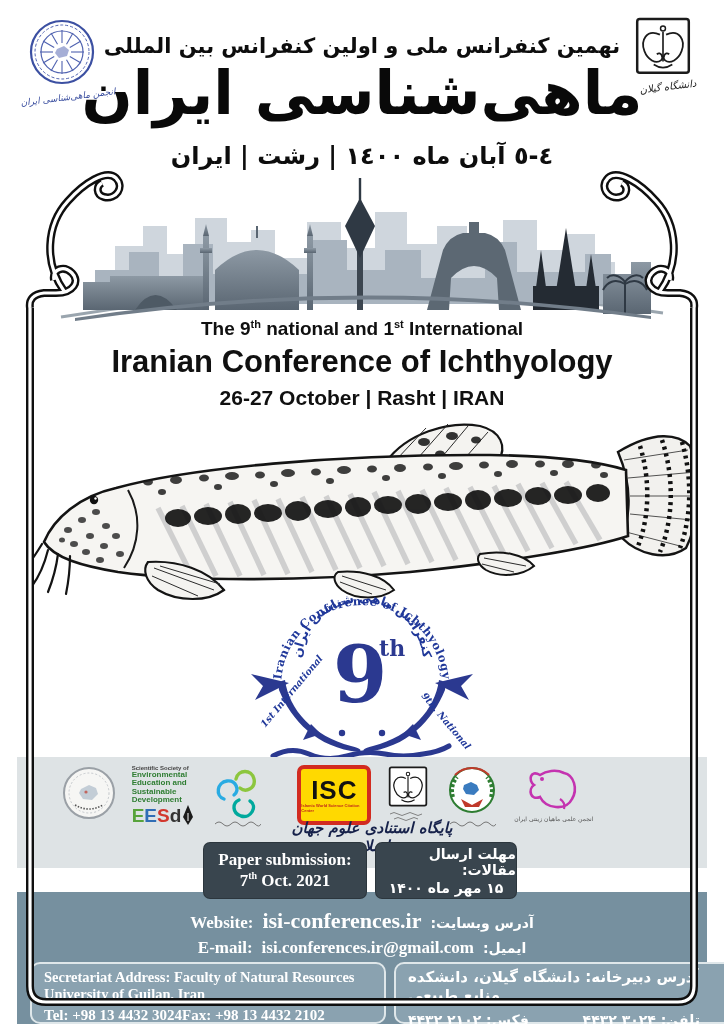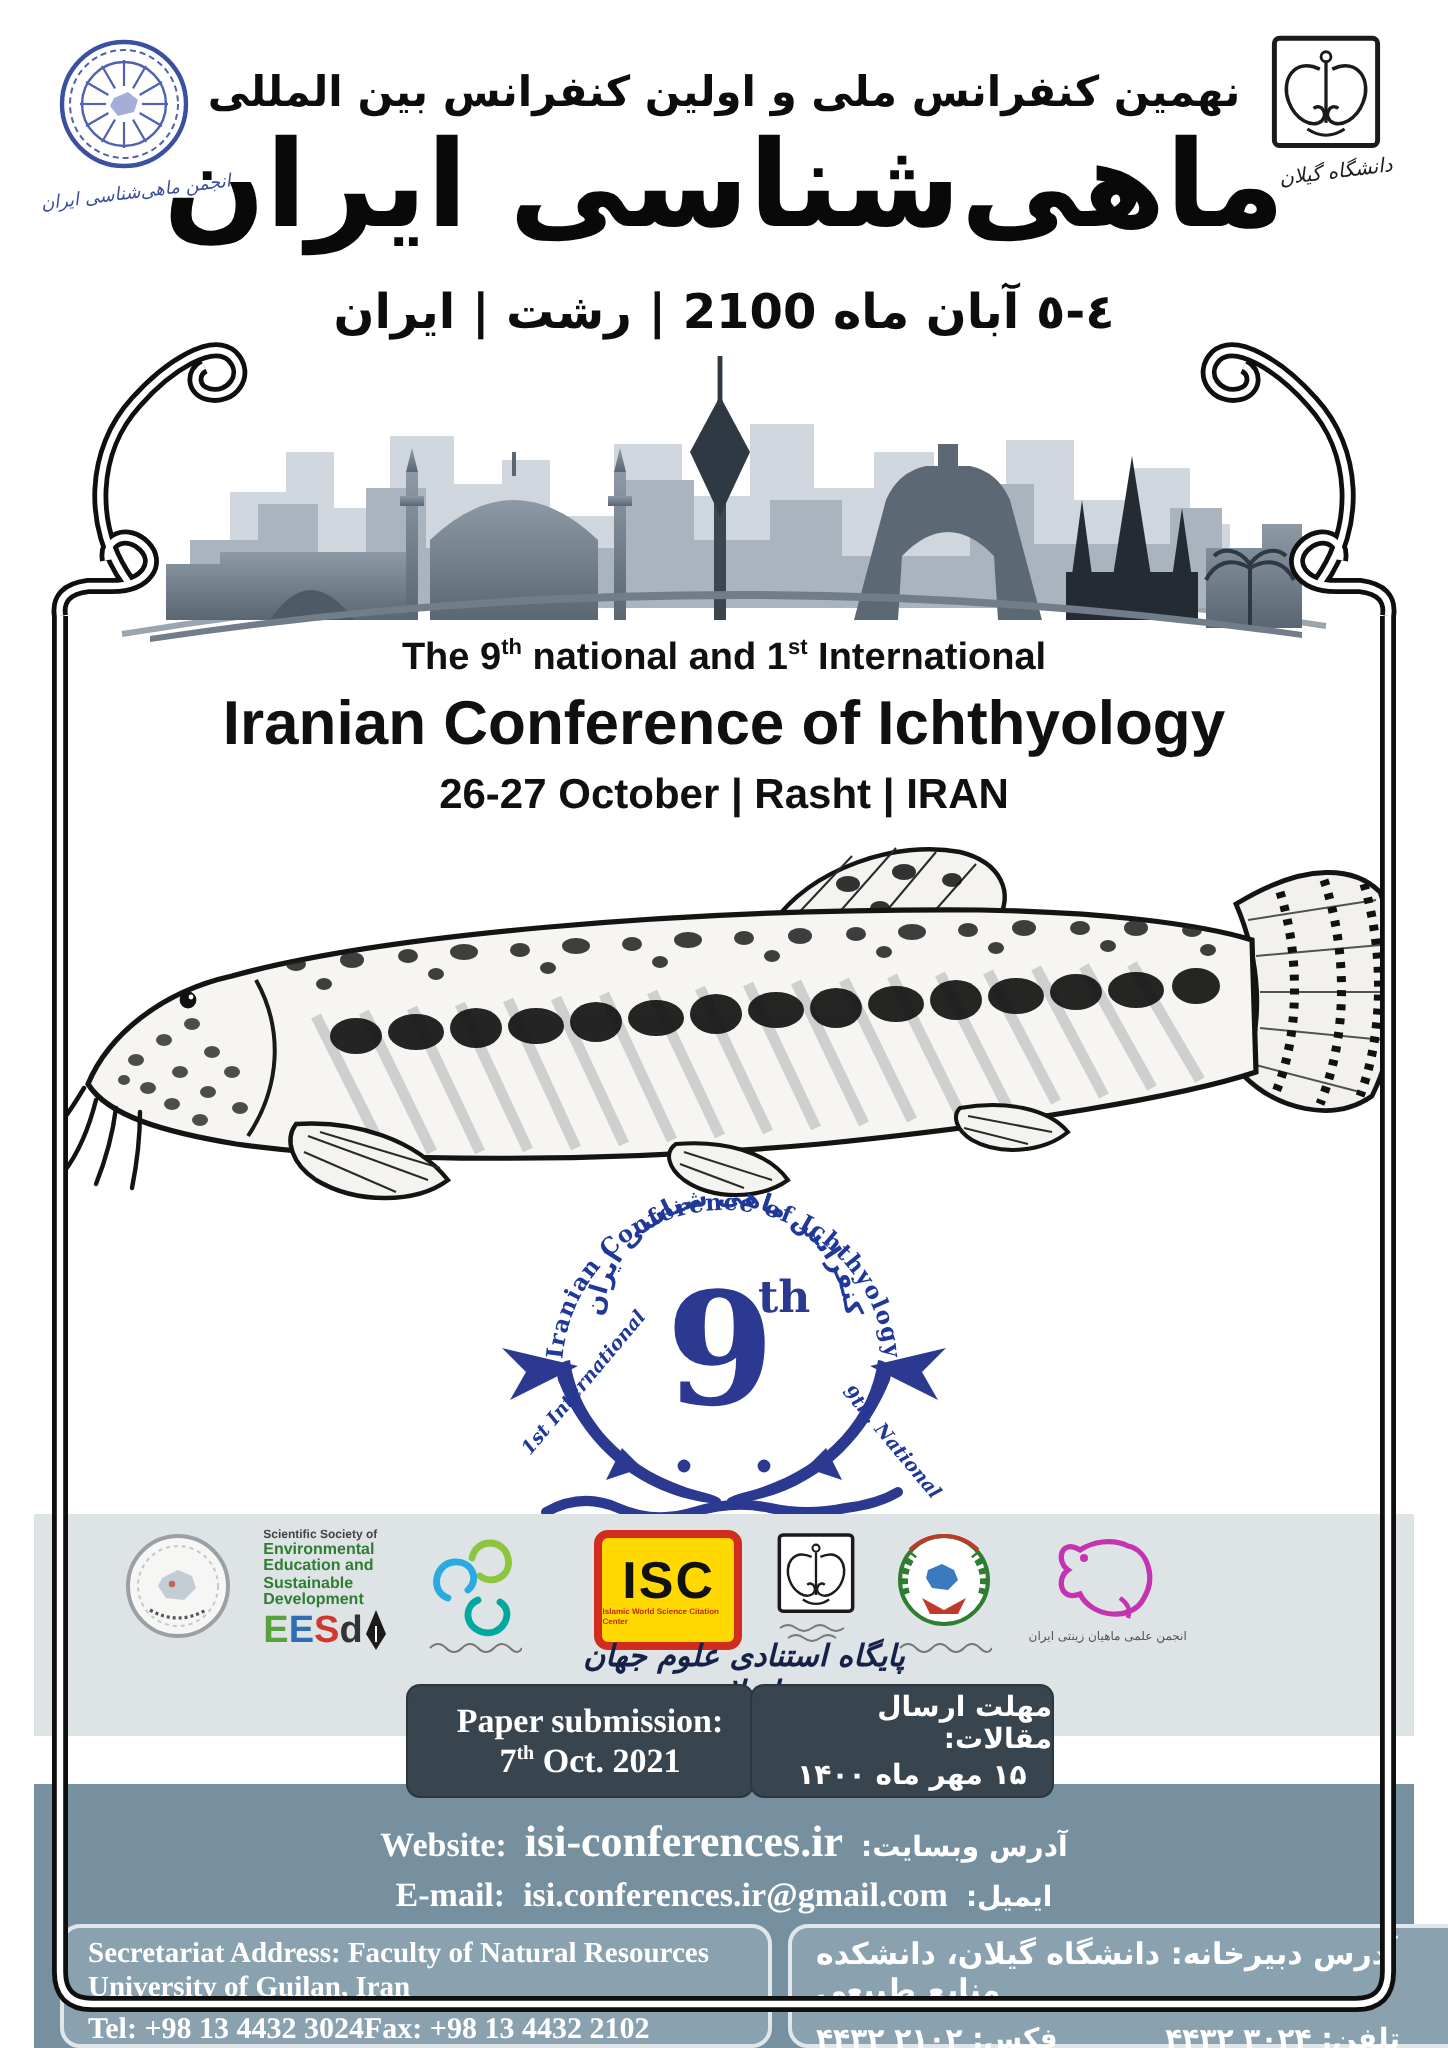--- a/index.html
+++ b/index.html
@@ -44,21 +44,21 @@
   #addr-en{left:13px;width:356px;padding:5px 12px;font-family:Liberation Serif, serif;}
   #addr-en .a1{font-weight:bold;font-size:14.5px;line-height:1.15;}
   #addr-en .a2{font-weight:bold;font-size:14.5px;line-height:1.15;}
   #addr-en .telrow{display:flex;font-weight:bold;font-size:15px;margin-top:5px;}
   #addr-fa{left:377px;width:352px;padding:4px 12px;direction:rtl;text-align:left;}
   #addr-fa .a1{font-weight:bold;font-size:15px;}
   #addr-fa .telrow{display:flex;gap:22px;font-weight:bold;font-size:14px;margin-top:8px;}
 
   
   .sub-box{position:absolute;top:843px;height:55px;background:#39454e;border-radius:6px;color:#fff;
-           display:flex;flex-direction:column;justify-content:center;align-items:center;z-index:5;box-shadow:0 0 0 1px #2c363d;padding-left:10px;}
+           display:flex;flex-direction:column;justify-content:center;align-items:center;z-index:5;box-shadow:0 0 0 1px #2c363d;}
   #sub-en{left:204px;width:162px;font-family:"Liberation Serif",serif;}
   #sub-en .l1{font-weight:bold;font-size:17px;}
   #sub-en .l2{font-weight:bold;font-size:17px;}
   #sub-en sup{font-size:10px;}
   #sub-fa{left:376px;width:140px;direction:rtl;}
   #sub-fa .l1{font-weight:bold;font-size:14px;text-align:right;}
   #sub-fa .l2{font-weight:bold;font-size:14px;margin-top:2px;}
 
   svg{display:block;}
   .frame-layer{z-index:8;pointer-events:none;}
@@ -102,21 +102,21 @@
         <path d="M 33,18 C 46,12 52,24 48,34 C 45,42 37,47 32,43 C 29,40 32,34 36,37" fill="none" stroke="#1b1b1b" stroke-width="1.7"></path>
         <path d="M 21,47 Q 30,53 39,47" fill="none" stroke="#1b1b1b" stroke-width="1.5"></path>
       </symbol>
       <use href="#guilanOrn" width="60" height="62"></use>
     </svg>
     <div id="guilan-caption" class="fa">دانشگاه گیلان</div>
   </div>
 
   <div class="abs fa" id="subtitle-fa">نهمین کنفرانس ملی و اولین کنفرانس بین المللی</div>
   <div class="abs fa" id="title-fa">ماهی‌شناسی ایران</div>
-  <div class="abs fa" id="date-fa">٤-٥ آبان ماه 2100 | رشت | ایران</div>
+  <div class="abs fa" id="date-fa">٤-٥ آبان ماه ١٤٠٠ | رشت | ایران</div>
 
   <svg class="abs" style="top:178px;left:55px;" width="614" height="146" viewBox="0 0 614 146">
     <defs>
       <linearGradient id="gFront" x1="0" y1="0" x2="0" y2="1">
         <stop offset="0" stop-color="#8d99a4"></stop>
           <stop offset="1" stop-color="#5a6672"></stop>
       </linearGradient>
     </defs>
     <path d="M 6,139 Q 305,90 608,135" fill="none" stroke="#9aa5ae" stroke-width="3"></path>
     <path fill="#cfd6dd" d="M 60,122 L 60,68 L 88,68 L 88,48 L 112,48 L 112,76 L 140,76 L 140,40 L 172,40 L 172,64 L 196,64 L 196,52 L 220,52 L 220,80 L 252,80 L 252,44 L 286,44 L 286,70 L 320,70 L 320,34 L 352,34 L 352,66 L 382,66 L 382,48 L 412,48 L 412,78 L 448,78 L 448,42 L 482,42 L 482,72 L 512,72 L 512,56 L 540,56 L 540,84 L 560,84 L 560,122 Z"></path>

